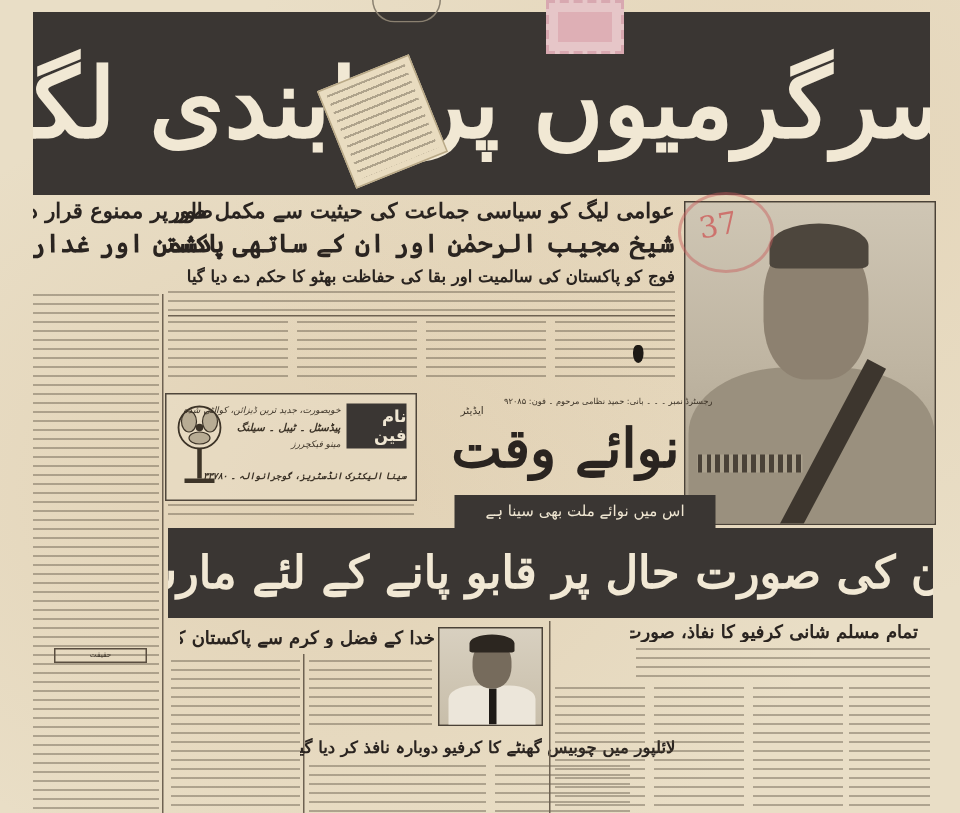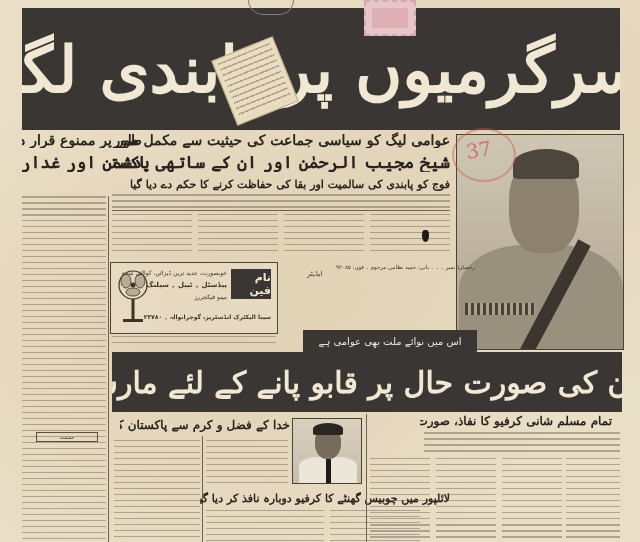--- a/index.html
+++ b/index.html
@@ -78,21 +78,21 @@
     .ad-box {
       left: 110px; top: 262px; width: 168px; height: 72px;
       border: 1px solid #4f463b; box-sizing: border-box; background: rgba(233,222,198,0.6);
     }
     .ad-fan { position:absolute; left:4px; top:6px; width:36px; height:56px; }
     .ad-brand {
       position:absolute; right: 6px; top: 6px; width: 40px; height: 30px;
       background:#3a3633; color:#efe6d2; font-size: 11px; font-weight: bold;
       display:flex; align-items:center; justify-content:center; direction: rtl;
     }
-    .ad-line { position:absolute; right: 50px; font-size: 6px; color:#3d3428; direction: rtl; white-space: nowrap; }
+    .ad-line { position:absolute; right: 50px; font-size: 6px; color:#3d3428; direction: rtl; white-space: nowrap; font-style: italic; }
     .masthead { left: 280px; top: 262px; width: 174px; height: 66px; margin-left: 23px; }
     .masthead-title {
       position:absolute; left: 10px; top: 16px; width: 140px;
       font-family: "DejaVu Serif", serif; font-size: 36px; font-weight: bold;
       color:#2a2420; direction: rtl; text-align: center; white-space: nowrap;
     }
     .masthead-top { position:absolute; right: 2px; top: 2px; font-size: 5.5px; color:#3d3428; direction: rtl; white-space: nowrap; }
     .masthead-left { position:absolute; left: 4px; top: 8px; font-size: 7px; color:#3d3428; direction: rtl; }
     .masthead-strap {
       position:absolute; left: 0; top: 68px; width: 174px; height: 22px;
@@ -134,21 +134,21 @@
   <div class="abs postmark"></div>
   <div class="abs stamp">
       <div class="stamp-inner"></div>
     </div>
   <div class="abs label-slip">
     <div class="filler" style="width:100%;height:100%;"></div>
   </div>
 
   <div class="abs subhead sub1">عوامی لیگ کو سیاسی جماعت کی حیثیت سے مکمل طور پر ممنوع قرار دے دیا گیا</div>
   <div class="abs subhead sub2">شیخ مجیب الرحمٰن اور ان کے ساتھی پاکستان کے دشمن اور غدار ہیں</div>
-  <div class="abs subhead sub3">فوج کو پابندی کی سالمیت اور بقا کی حفاظت کرنے کا حکم دے دیا گیا</div>
+  <div class="abs subhead sub3">فوج کو پاکستان کی سالمیت اور بقا کی حفاظت بھٹو کا حکم دے دیا گیا</div>
   <div class="abs subhead sub-left1">طور پر ممنوع قرار دے دیا گیا</div>
   <div class="abs subhead sub-left2">دشمن اور غدار ہیں</div>
 
   <div class="abs filler" style="left:22px;top:196px;width:84px;height:346px;"></div>
   <div class="abs vrule" style="left:108px;top:196px;height:346px;"></div>
   <div class="abs filler" style="left:112px;top:194px;width:338px;height:14px;"></div>
   <div class="abs hrule" style="left:112px;top:210px;width:338px;"></div>
   <div class="abs filler" style="left:112px;top:214px;width:80px;height:42px;"></div>
   <div class="abs filler" style="left:198px;top:214px;width:80px;height:42px;"></div>
   <div class="abs filler" style="left:284px;top:214px;width:80px;height:42px;"></div>
@@ -179,21 +179,22 @@
     <div class="ad-line" style="top:6px;">خوبصورت، جدید ترین ڈیزائن، کوالٹی شدہ</div>
     <div class="ad-line" style="top:18px;font-weight:bold;font-size:7px;">پیڈسٹل ۔ ٹیبل ۔ سیلنگ</div>
     <div class="ad-line" style="top:30px;">مینو فیکچررز</div>
     <div class="ad-line" style="top:50px;right:6px;font-weight:bold;">سینا الیکٹرک انڈسٹریز، گوجرانوالہ ۔ ۳۳۷۸۰</div>
   </div>
   <div class="abs filler" style="left:112px;top:336px;width:164px;height:12px;"></div>
 
   <div class="abs masthead">
     <div class="masthead-top">رجسٹرڈ نمبر ۔ ۔ ۔ بانی: حمید نظامی مرحوم ۔ فون: ۹۲۰۸۵</div>
     <div class="masthead-left">ایڈیٹر</div>
-    <div class="masthead-strap">اس میں نوائے ملت بھی عوامی ہے</div>
+    <div class="masthead-title">نوائے وقت</div>
+    <div class="masthead-strap">اس میں نوائے ملت بھی سینا ہے</div>
   </div>
 
   <div class="abs banner banner-second">
     <span class="headline">مشرقی پاکستان کی صورت حال پر قابو پانے کے لئے مارشل لا کے احکام</span>
   </div>
 
   <div class="abs subhead sub-mid">خدا کے فضل و کرم سے پاکستان کو بچا لیا گیا: بھٹو</div>
   <div class="abs filler" style="left:114px;top:440px;width:86px;height:102px;"></div>
   <div class="abs vrule" style="left:202px;top:436px;height:106px;"></div>
   <div class="abs filler" style="left:206px;top:440px;width:82px;height:46px;"></div>

